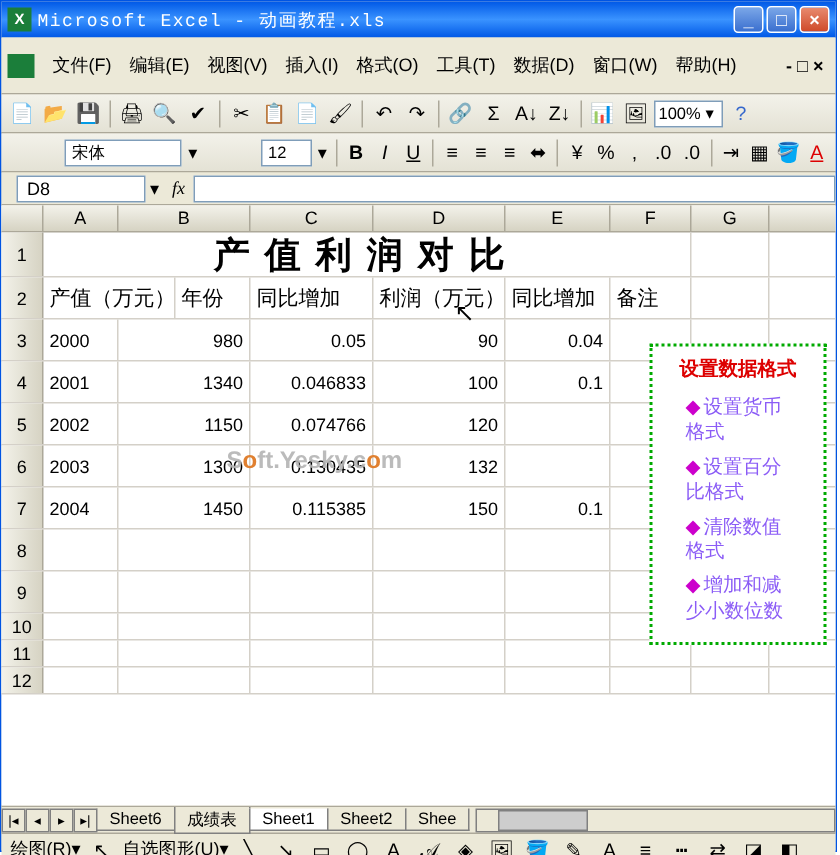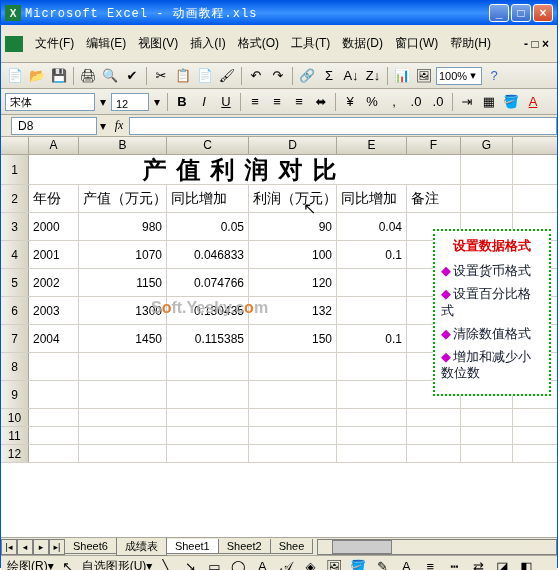--- a/index.html
+++ b/index.html
@@ -13,42 +13,42 @@
 .winbtn.close { background: linear-gradient(#e88b6f,#cf4a2a); }
 .menubar { height: 38px; background: #ece9d8; display: flex; align-items: center; padding: 0 4px; border-bottom: 1px solid #aca899; }
 .menubar .logo { width: 18px; height: 16px; background: #1b7e3a; margin-right: 6px; display: inline-block; }
 .menuitem { padding: 2px 6px; cursor: pointer; }
 .qclose { margin-left: auto; padding: 0 4px; cursor: pointer; font-weight: bold; }
 .toolbar { height: 26px; background: linear-gradient(#f3f2ea,#e4e2d5); border-bottom: 1px solid #aca899; display: flex; align-items: center; padding: 0 4px; gap: 2px; }
 .tbtn { width: 20px; height: 20px; display: flex; align-items: center; justify-content: center; cursor: pointer; border-radius: 2px; font-size: 13px; }
 .tsep { width: 1px; height: 18px; background: #aca899; margin: 0 2px; }
 .zoom { width: 46px; height: 18px; background: #fff; border: 1px solid #7f9db9; font-size: 11px; padding: 0 2px; display: flex; align-items: center; justify-content: space-between; }
 .fmtbar { height: 26px; background: linear-gradient(#f3f2ea,#e4e2d5); border-bottom: 1px solid #aca899; display: flex; align-items: center; padding: 0 4px; gap: 2px; }
-.combo { height: 18px; background: #fff; border: 1px solid #7f9db9; display: flex; align-items: flex-end; padding: 0 4px; font-size: 11px; }
+.combo { height: 18px; background: #fff; border: 1px solid #7f9db9; display: flex; align-items: center; padding: 0 4px; font-size: 11px; margin-left: 38px; }
 .combo.font { width: 90px; }
 .combo.size { width: 38px; }
 .dd { width: 12px; color: #000; text-align: center; cursor: pointer; }
 .fxbar { height: 22px; background: #ece9d8; border-bottom: 1px solid #aca899; display: flex; align-items: center; }
 .namebox { width: 86px; height: 18px; background: #fff; border: 1px solid #7f9db9; margin-left: 10px; padding: 0 6px; display: flex; align-items: center; }
 .fxlabel { width: 20px; text-align: center; font-style: italic; font-family: "Times New Roman"; }
 .fxinput { flex: 1; height: 18px; background: #fff; border: 1px solid #7f9db9; }
 .gridwrap { position: relative; background: #fff; height: 400px; }
 .colhdrs { display: flex; height: 18px; background: linear-gradient(#f3f2ea,#d6d3c3); border-bottom: 1px solid #aca899; }
 .corner { width: 28px; border-right: 1px solid #aca899; }
 .colhdr { border-right: 1px solid #aca899; text-align: center; line-height: 17px; cursor: pointer; }
 .grid { position: relative; }
 .row { display: flex; border-bottom: 1px solid #d4d0c8; }
 .rowhdr { width: 28px; background: linear-gradient(90deg,#f3f2ea,#d6d3c3); border-right: 1px solid #aca899; text-align: center; display: flex; align-items: center; justify-content: center; cursor: pointer; }
 .cell { border-right: 1px solid #d4d0c8; padding: 2px 4px; overflow: hidden; white-space: nowrap; display: flex; align-items: center; }
 .cell.r { justify-content: flex-end; }
 .titlerow { font-family: "楷体", serif; font-size: 24px; font-weight: bold; letter-spacing: 10px; justify-content: center; }
 .hdrcell { font-size: 14px; }
 .callout { position: absolute; right: 6px; top: 92px; width: 118px; border: 2px dotted #0a0; background: #fff; padding: 6px 6px; font-size: 13px; }
 .callout .ct { color: #d00; font-weight: bold; text-align: center; margin-bottom: 8px; }
-.callout .ci { color: #0f172a; margin: 6px 0; line-height: 1.3; }
+.callout .ci { color: #8b5cf6; margin: 6px 16px; line-height: 1.3; }
 .callout .ci::before { content: "◆"; color: #c0c; margin-right: 2px; }
 .watermark { position: absolute; left: 150px; top: 162px; font-size: 16px; font-weight: bold; color: rgba(180,180,180,0.9); font-family: Arial; pointer-events: none; }
 .watermark .o { color: #e08030; }
 .tabs { height: 18px; background: #ece9d8; display: flex; align-items: center; border-top: 1px solid #aca899; font-size: 11px; }
 .tabnav { display: flex; }
 .tabnav .nb { width: 16px; height: 16px; border: 1px solid #808080; background: #ece9d8; cursor: pointer; display: flex; align-items: center; justify-content: center; font-size: 9px; }
 .tab { padding: 1px 8px; background: #fff; border: 1px solid #808080; border-top: none; margin-left: -1px; cursor: pointer; }
 .tab.inactive { background: #ece9d8; }
 .hscroll { flex: 1; height: 16px; background: #ece9d8; border: 1px solid #808080; margin-left: 4px; position: relative; }
 .hscroll .thumb { position: absolute; left: 14px; width: 60px; height: 14px; background: #cdcdcd; border: 1px solid #808080; }
@@ -178,42 +178,42 @@
     </div>
 
     <div class="grid">
       <div class="row rh1">
         <div class="rowhdr">1</div>
         <div class="cell titlerow" style="width:432px">产值利润对比</div>
         <div class="cell colG"></div>
       </div>
       <div class="row rh2">
         <div class="rowhdr">2</div>
+        <div class="cell colB hdrcell">产值（万元）</div>
         <div class="cell colA hdrcell">年份</div>
-        <div class="cell colB hdrcell">产值（万元）</div>
         <div class="cell colC hdrcell">同比增加</div>
         <div class="cell colD hdrcell">利润（万元）</div>
         <div class="cell colE hdrcell">同比增加</div>
         <div class="cell colF hdrcell">备注</div>
         <div class="cell colG"></div>
       </div>
       <div class="row rhn">
         <div class="rowhdr">3</div>
         <div class="cell colA">2000</div>
         <div class="cell colB r">980</div>
         <div class="cell colC r">0.05</div>
         <div class="cell colD r">90</div>
         <div class="cell colE r">0.04</div>
         <div class="cell colF"></div>
         <div class="cell colG"></div>
       </div>
       <div class="row rhn">
         <div class="rowhdr">4</div>
         <div class="cell colA">2001</div>
-        <div class="cell colB r">1070</div>
+        <div class="cell colB r">1340</div>
         <div class="cell colC r">0.046833</div>
         <div class="cell colD r">100</div>
         <div class="cell colE r">0.1</div>
         <div class="cell colF"></div>
         <div class="cell colG"></div>
       </div>
       <div class="row rhn">
         <div class="rowhdr">5</div>
         <div class="cell colA">2002</div>
         <div class="cell colB r">1150</div>

